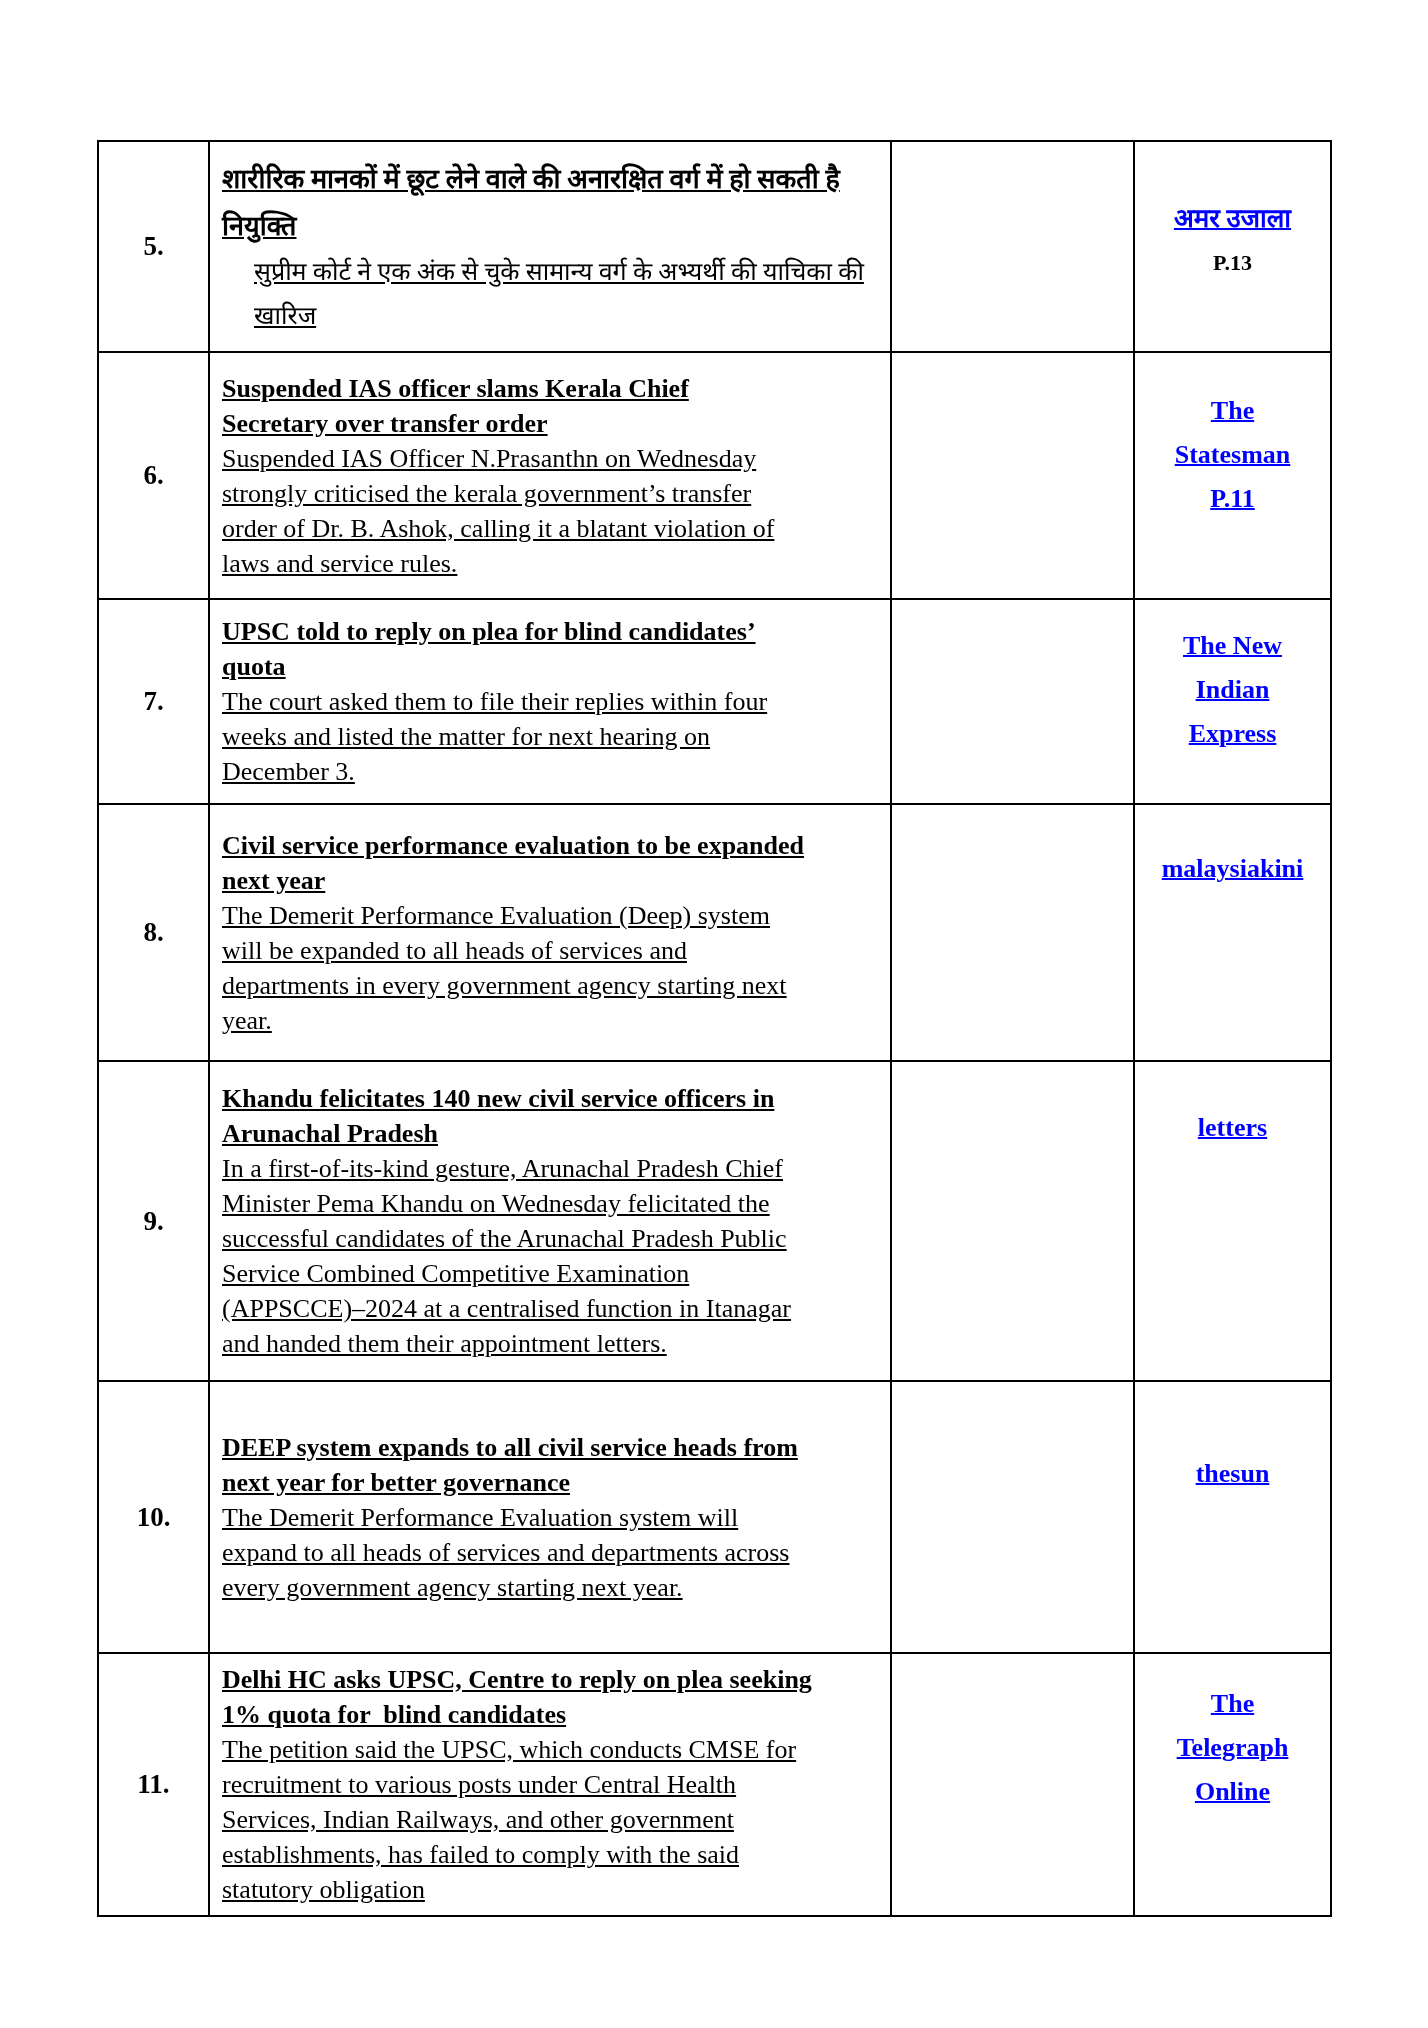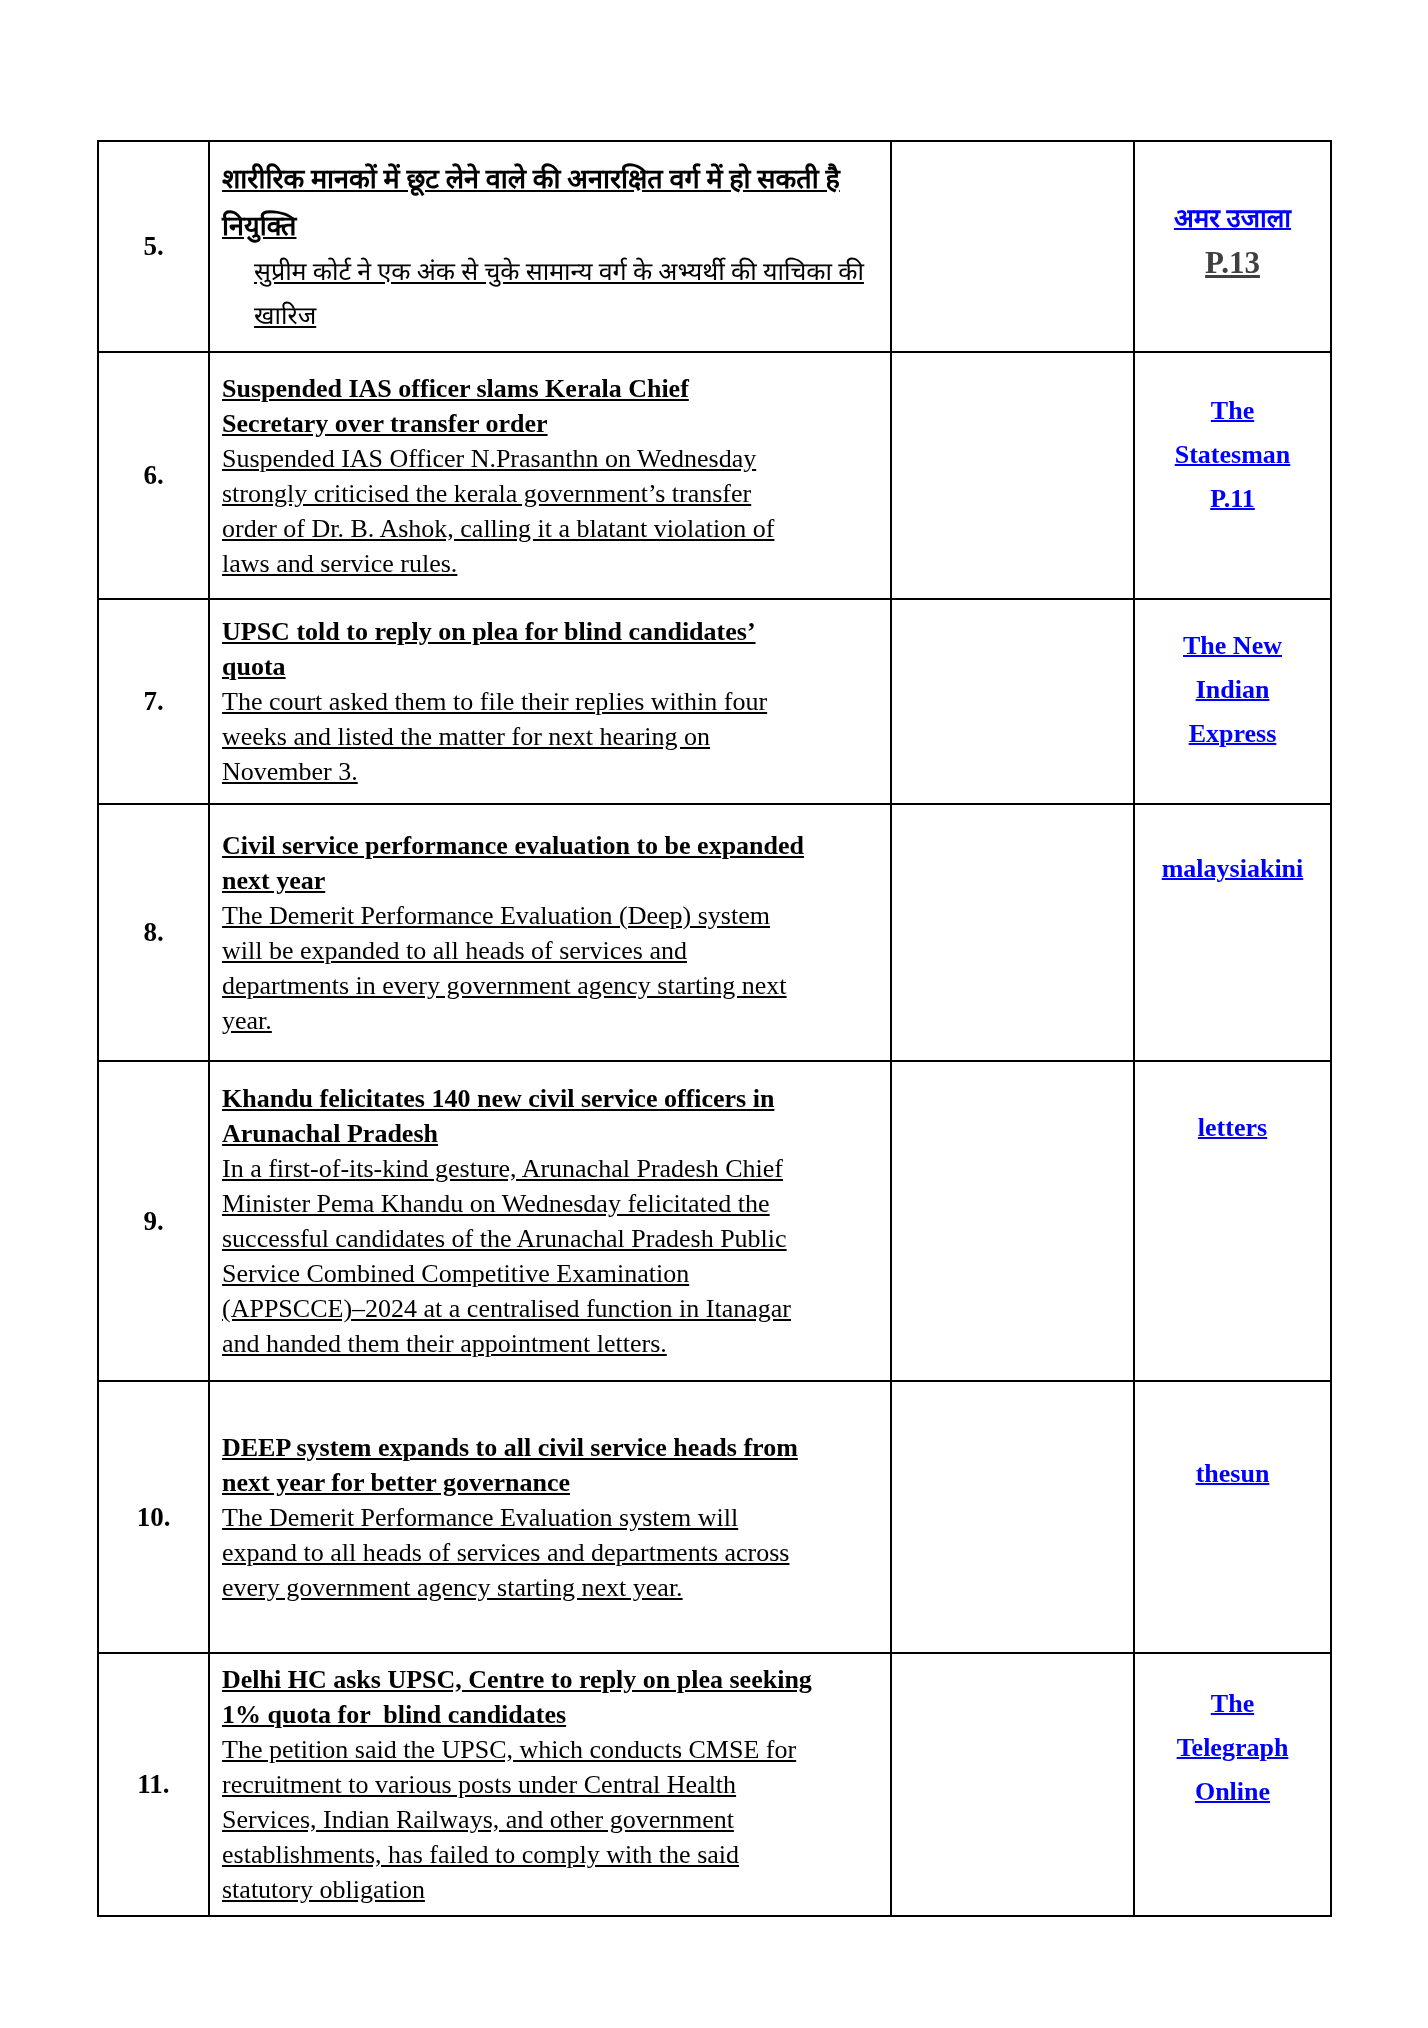--- a/index.html
+++ b/index.html
@@ -90,25 +90,24 @@
     font-weight: bold;
     font-size: 26px;
     line-height: 44px;
     text-decoration: underline;
     text-decoration-thickness: 2px;
     white-space: pre-wrap;
     cursor: pointer;
   }
   .page-ref {
     font-weight: bold;
-    font-size: 31px;
+    font-size: 22px;
     line-height: 40px;
-    color: #404040;
+    color: #000000;
     margin-top: 2px;
-    text-decoration: underline;
   }
   .page-ref:empty { display: none; }
 </style>
 </head>
 <body>
 
 <table class="clippings">
   <colgroup>
     <col class="c-num">
       <col class="c-main">
@@ -148,21 +147,21 @@
         
       </td>
     </tr>
     <tr>
       <td class="num-cell">7.</td>
       <td class="content-cell">
         <div class="headline">UPSC told to reply on plea for blind candidates’
 quota</div>
         <div class="body-text">The court asked them to file their replies within four
 weeks and listed the matter for next hearing on
-November 3.</div>
+December 3.</div>
       </td>
       <td class="blank-cell"></td>
       <td class="source-cell">
         <a class="source-link" href="#">The New
 Indian
 Express</a>
         
       </td>
     </tr>
     <tr>

